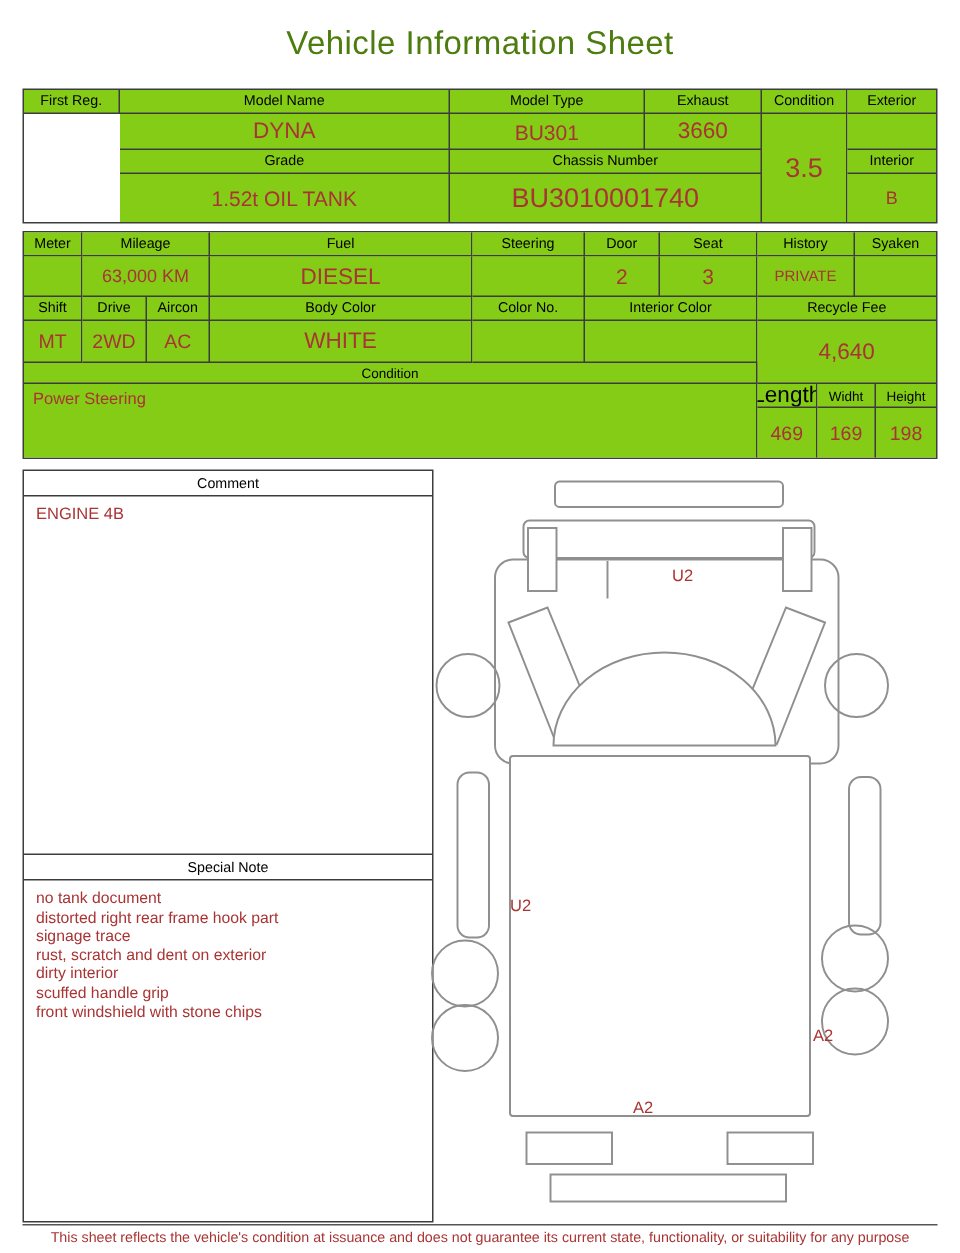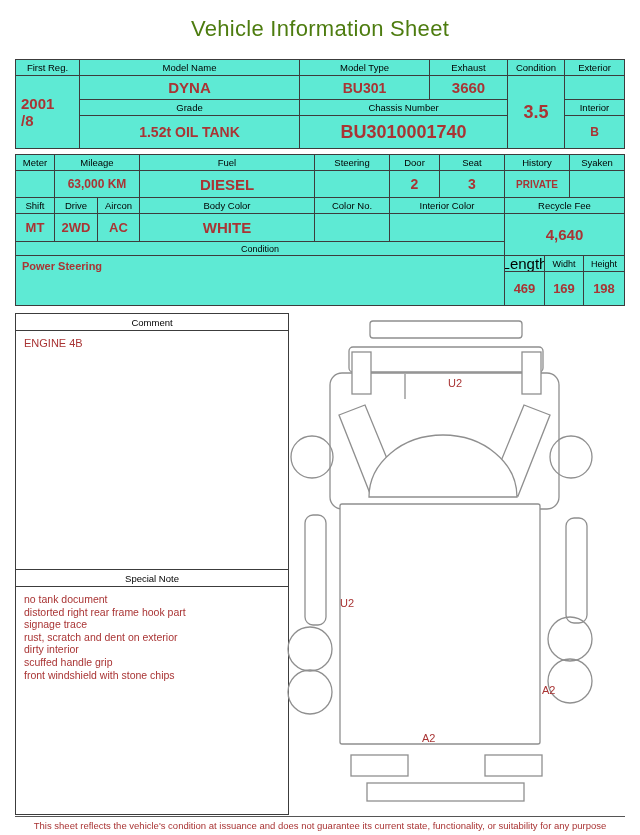--- a/index.html
+++ b/index.html
@@ -4,24 +4,24 @@
 <style>
   html,body{margin:0;padding:0;background:#fff;}
   .page{position:relative;width:640px;height:835px;background:#fff;overflow:hidden;
         font-family:"Liberation Sans","DejaVu Sans",sans-serif;color:#111;--red:#a93434;--line:#3c3c3c;}
   .title{position:absolute;top:16px;left:0;width:100%;text-align:center;font-size:22px;letter-spacing:.3px;color:#4d7c0f;}
   .grid{position:absolute;display:grid;border:1px solid var(--line);background:#fff;}
   .t1{left:15px;top:59px;grid-template-columns:64px 220px 130px 78px 57px 59px;grid-template-rows:16px 24px 16px 32px;}
   .t2{left:15px;top:154px;grid-template-columns:39px 43px 42px 175px 75px 50px 65px 40px 25px 14px 40px;
       grid-template-rows:16px 27px 16px 28px 14px 16px 33px;}
   .cell{border-right:1px solid var(--line);border-bottom:1px solid var(--line);display:flex;align-items:center;
-        justify-content:center;overflow:hidden;box-sizing:border-box;background:#5eead4;}
+        justify-content:center;overflow:hidden;box-sizing:border-box;background:#84cc16;}
   .er{border-right:none;}.eb{border-bottom:none;}
   .hdr{font-size:9.5px;color:#000;}
-  .val{color:var(--red);font-weight:bold;}
+  .val{color:var(--red);}
   .cbox{position:absolute;left:15px;top:313px;width:274px;height:502px;border:1px solid var(--line);
         display:flex;flex-direction:column;box-sizing:border-box;background:#fff;}
   .bh{height:16px;flex:0 0 16px;border-bottom:1px solid var(--line);display:flex;align-items:center;
       justify-content:center;font-size:9.5px;color:#000;text-align:right;}
   .ccontent{height:239px;flex:0 0 239px;border-bottom:1px solid var(--line);padding:6px 8px;font-size:11px;
             color:var(--red);box-sizing:border-box;}
   .ncontent{flex:1;padding:6px 8px;font-size:10.5px;line-height:12.6px;color:var(--red);}
   .diagram{position:absolute;left:285px;top:315px;}
   .footer{position:absolute;left:15px;top:816px;width:610px;border-top:1px solid #555;padding-top:3px;
           text-align:center;font-size:9.5px;color:var(--red);}
@@ -35,24 +35,20 @@
   <div class="title">Vehicle Information Sheet</div>
 
   <div class="grid t1">
     <div class="cell hdr" style="grid-area:1/1/2/2">First Reg.</div>
     <div class="cell hdr" style="grid-area:1/2/2/3">Model Name</div>
     <div class="cell hdr" style="grid-area:1/3/2/4">Model Type</div>
     <div class="cell hdr" style="grid-area:1/4/2/5">Exhaust</div>
     <div class="cell hdr" style="grid-area:1/5/2/6">Condition</div>
     <div class="cell hdr er" style="grid-area:1/6/2/7">Exterior</div>
 
-    <div class="cell val eb" style="grid-area:2/1/5/2;flex-direction:column;align-items:flex-start;justify-content:center;padding-left:5px;font-size:15px;line-height:17px">
-      <span>2001</span>
-      <span>/8</span>
-    </div>
     <div class="cell val" style="grid-area:2/2/3/3;font-size:15px">DYNA</div>
     <div class="cell val" style="grid-area:2/3/3/4;font-size:14px">BU301</div>
     <div class="cell val" style="grid-area:2/4/3/5;font-size:15px">3660</div>
     <div class="cell val eb" style="grid-area:2/5/5/6;font-size:18px">3.5</div>
     <div class="cell val er" style="grid-area:2/6/3/7;font-size:12px"></div>
 
     <div class="cell hdr" style="grid-area:3/2/4/3">Grade</div>
     <div class="cell hdr" style="grid-area:3/3/4/5">Chassis Number</div>
     <div class="cell hdr er" style="grid-area:3/6/4/7">Interior</div>
 

